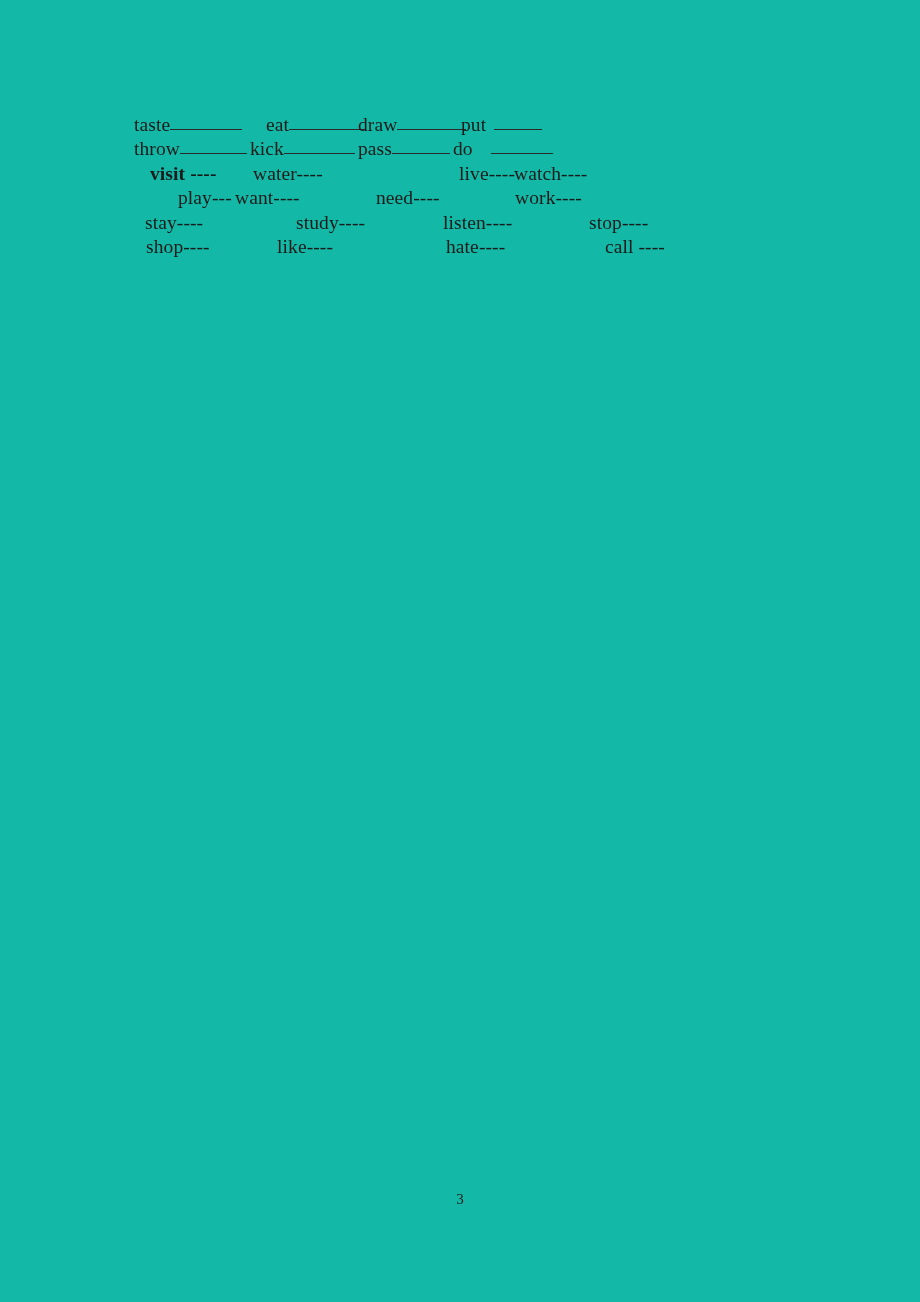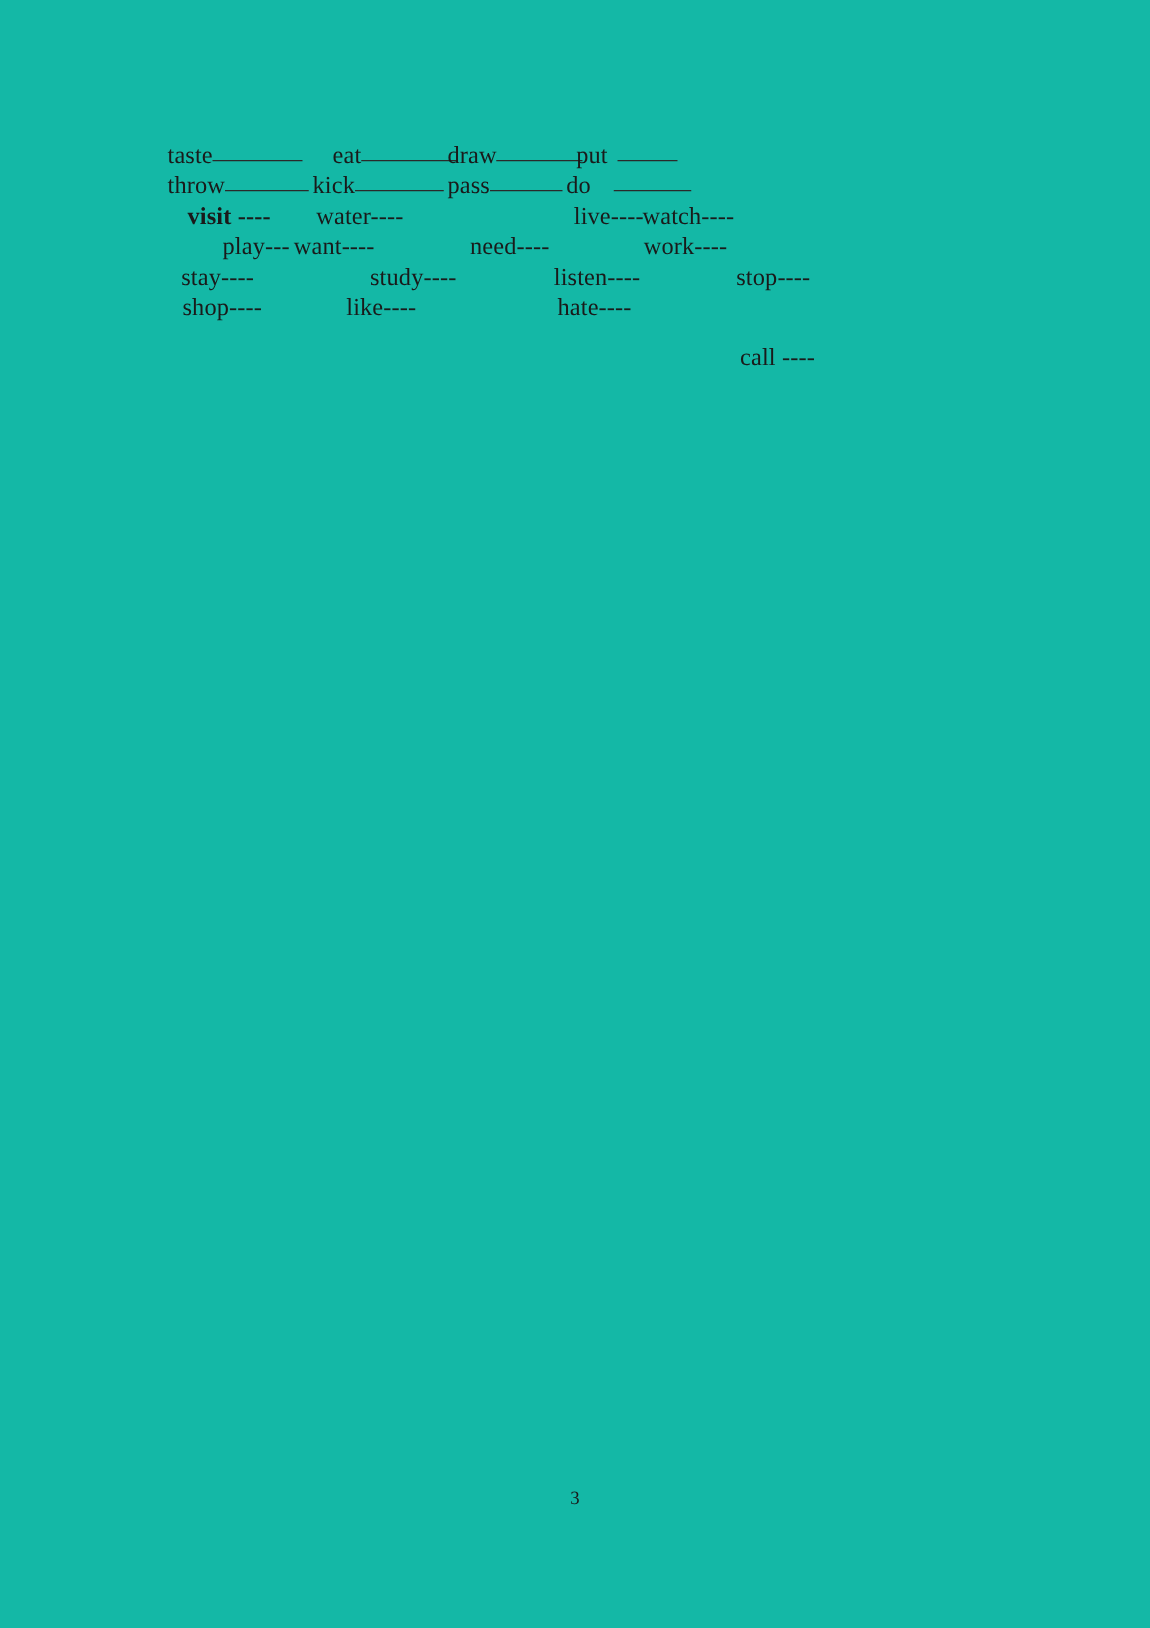--- a/index.html
+++ b/index.html
@@ -122,20 +122,20 @@
         <div class="vrow" style="top: 211px;">
           <div class="vcell dashes" style="left: 145px;">stay----</div>
           <div class="vcell dashes" style="left: 280px; margin-left: 16px;">study----</div>
           <div class="vcell dashes" style="left: 443px;">listen----</div>
           <div class="vcell dashes" style="left: 589px;">stop----</div>
         </div>
         <div class="vrow" style="top: 235px;">
           <div class="vcell dashes" style="left: 146px;">shop----</div>
           <div class="vcell dashes" style="left: 277px;">like----</div>
           <div class="vcell dashes" style="left: 446px; text-align: center;">hate----</div>
-          <div class="vcell dashes" style="left: 592px; margin-top: 40px;">call ----</div>
+          <div class="vcell dashes" style="left: 605px;">call ----</div>
         </div>
       </div>
   </div>
 
   <div class="page-number" style="top:1190px;">3</div>
 
 </div>
 
 </body></html>

